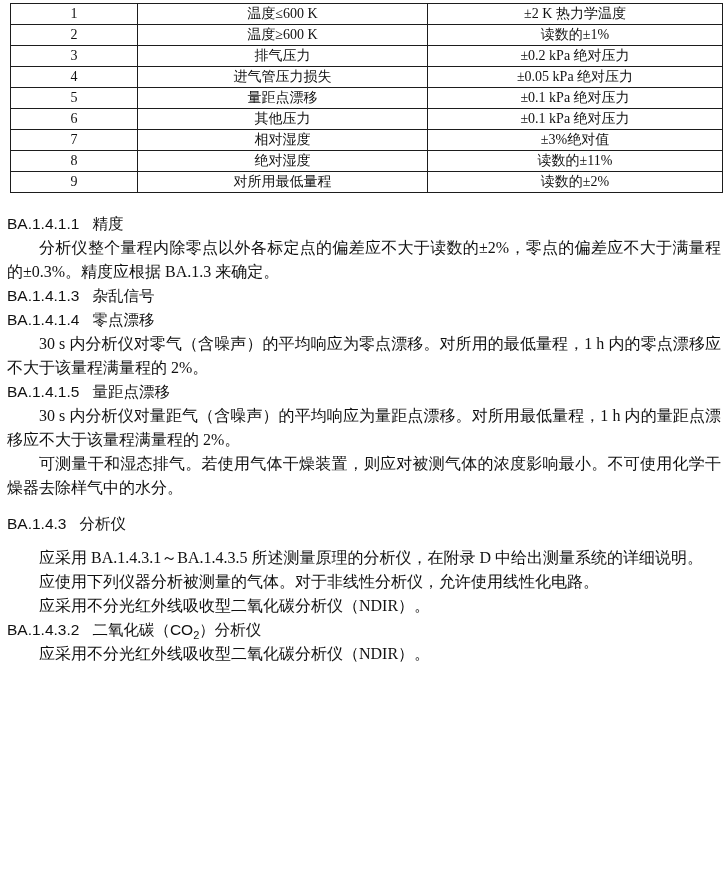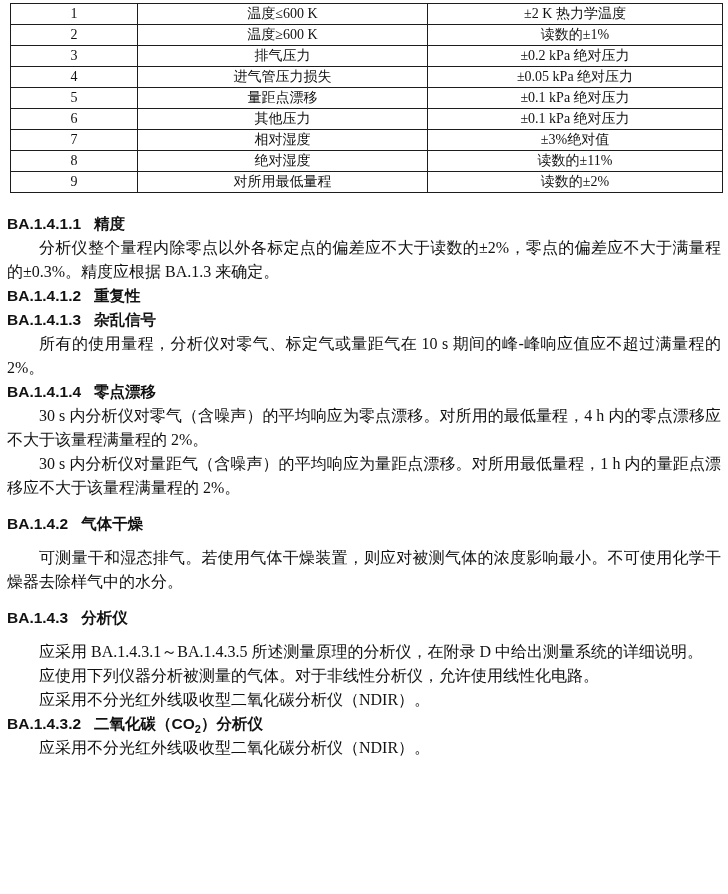--- a/index.html
+++ b/index.html
@@ -28,21 +28,21 @@
     font-size: 14px;
     line-height: 20px;
     overflow: hidden;
     white-space: nowrap;
   }
 
   
   .content { margin: 19px 7px 0 7px; }
   .h {
     font-family: "Liberation Sans", sans-serif;
-    font-weight: bold;
+    font-weight: normal;
     font-size: 15.5px;
     line-height: 24px;
     white-space: nowrap;
   }
   .h .t { margin-left: 13px; }
   .h-major { margin-top: 12px; margin-bottom: 10px; }
   .content p {
     font-size: 16px;
     line-height: 24px;
     text-align: justify;
@@ -111,39 +111,35 @@
     </tbody>
   </table>
 
   <div class="content">
 
     <div class="h">
       <span class="num">BA.1.4.1.1</span><span class="t">精度</span>
     </div>
     <p>分析仪整个量程内除零点以外各标定点的偏差应不大于读数的±2%，零点的偏差应不大于满量程的±0.3%。精度应根据 BA.1.3 来确定。</p>
 
-    <div class="h">
-      <span class="num">BA.1.4.1.2</span><span class="t">重复性</span>
-    </div>
 
     <div class="h">
       <span class="num">BA.1.4.1.3</span><span class="t">杂乱信号</span>
     </div>
-    <p>所有的使用量程，分析仪对零气、标定气或量距气在 10 s 期间的峰-峰响应值应不超过满量程的 2%。</p>
 
     <div class="h">
       <span class="num">BA.1.4.1.4</span><span class="t">零点漂移</span>
     </div>
-    <p>30 s 内分析仪对零气（含噪声）的平均响应为零点漂移。对所用的最低量程，4 h 内的零点漂移应不大于该量程满量程的 2%。</p>
+    <p>30 s 内分析仪对零气（含噪声）的平均响应为零点漂移。对所用的最低量程，1 h 内的零点漂移应不大于该量程满量程的 2%。</p>
 
+    <div class="h">
+      <span class="num">BA.1.4.1.5</span><span class="t">量距点漂移</span>
+    </div>
     <p>30 s 内分析仪对量距气（含噪声）的平均响应为量距点漂移。对所用最低量程，1 h 内的量距点漂移应不大于该量程满量程的 2%。</p>
 
-    <div class="h h-major">
-      <span class="num">BA.1.4.2</span><span class="t">气体干燥</span>
-    </div>
     <p>可测量干和湿态排气。若使用气体干燥装置，则应对被测气体的浓度影响最小。不可使用化学干燥器去除样气中的水分。</p>
 
     <div class="h h-major">
       <span class="num">BA.1.4.3</span><span class="t">分析仪</span>
     </div>
     <p>应采用 BA.1.4.3.1～BA.1.4.3.5 所述测量原理的分析仪，在附录 D 中给出测量系统的详细说明。</p>
     <p>应使用下列仪器分析被测量的气体。对于非线性分析仪，允许使用线性化电路。</p>
 
     <p>应采用不分光红外线吸收型二氧化碳分析仪（NDIR）。</p>
 

